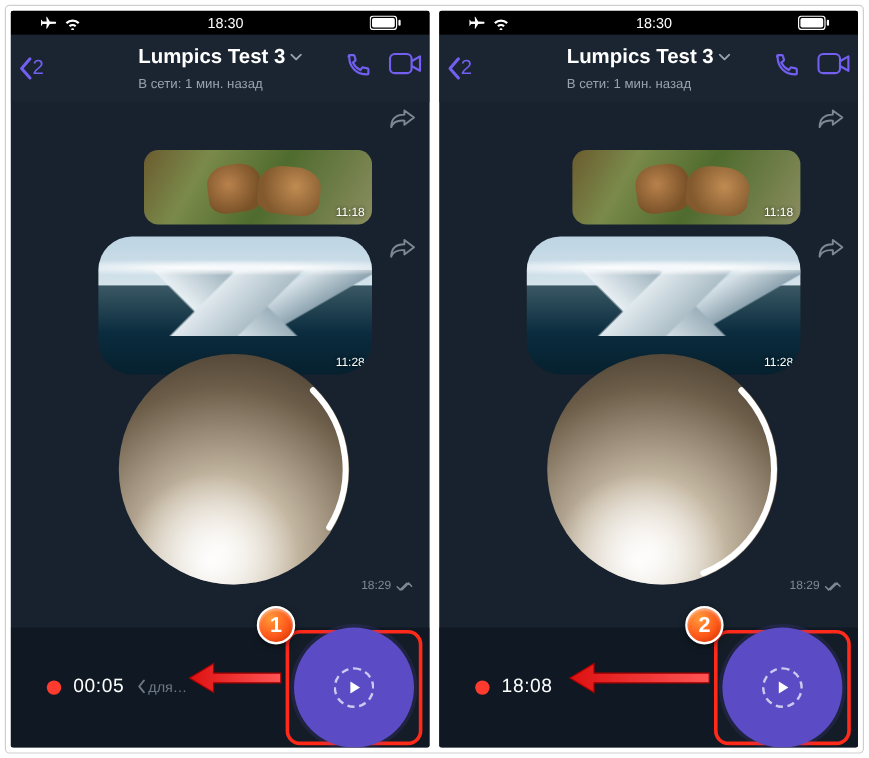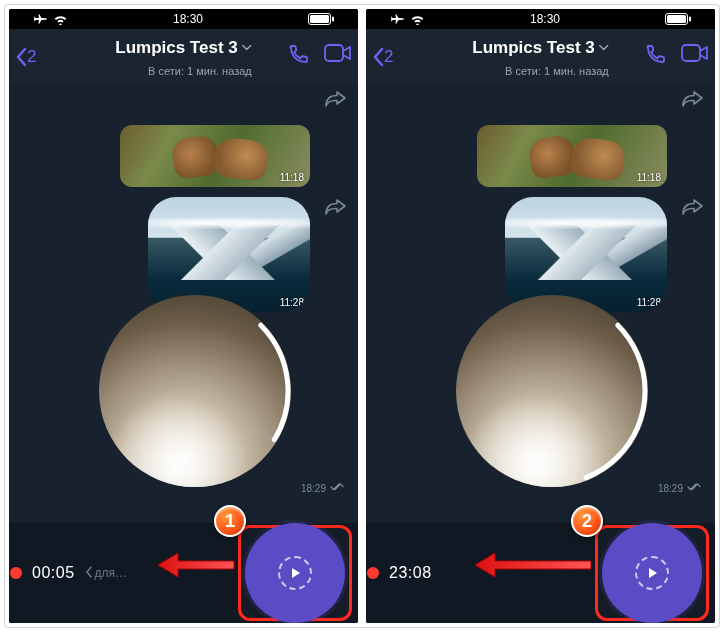--- a/index.html
+++ b/index.html
@@ -46,21 +46,21 @@
     position: relative;
   }
   .back {
     color: #7360f2;
     display: flex; align-items: center; gap: 0px;
     font-size: 17px;
   }
   .hcenter {
     position: absolute; left: 50%; top: 50%;
     transform: translate(-50%, -50%);
-    text-align: right;
+    text-align: left;
     white-space: nowrap;
   }
   .hcenter .title {
     font-size: 17px; font-weight: 600; color: #fff;
     display: inline-flex; align-items: center; gap: 4px;
   }
   .hcenter .sub { font-size: 11px; color: #9aa2ae; margin-top: 7px; }
   .hicons {
     margin-left: auto;
     display: flex; gap: 14px; color: #7360f2;
@@ -92,21 +92,21 @@
   .img1 { top: 0; width: 190px; height: 62px;
     background: linear-gradient(120deg, #6b5b2f 0%, #7a8a4a 25%, #4f6b2e 55%, #8a8d5f 100%);
   }
   .img1::before { content:""; position:absolute; left:28%; top:20%; width:45px; height:40px;
     background: radial-gradient(circle at 40% 40%, #b8814c 0%, #7a5228 70%); border-radius: 40% 40% 30% 30%; transform: rotate(-8deg);}
   .img1::after { content:""; position:absolute; left:50%; top:22%; width:52px; height:40px;
     background: radial-gradient(circle at 60% 40%, #c08b52 0%, #835a2e 70%); border-radius: 40% 40% 30% 30%; transform: rotate(6deg);}
   .share1 { top: 4px; }
 
   
-  .img2 { top: 72px; width: 162px; height: 115px;
+  .img2 { top: 72px; width: 228px; height: 115px;
     background:
       linear-gradient(to bottom, rgba(9,44,63,1) 80%, rgba(9,44,63,1) 100%),
       none;
     background:
       linear-gradient(to bottom, #bdd4e3 0%, #d4e3eb 35%, #3a5864 36%, #0a2c3e 70%, #06202e 100%);
     border-radius: 28px;
   }
   .img2::before{
     content:""; position:absolute; left:0; right:0; top:28px; height:55px;
     background:
@@ -134,30 +134,30 @@
   .vcirc::before{
     content:""; position:absolute; inset:0; border-radius:50%;
     background: radial-gradient(circle at 40% 90%, rgba(255,255,255,.95) 0%, rgba(255,255,255,0) 35%);
   }
   .arc {
     position: absolute; inset: 0;
   }
   .meta {
     position: absolute; right: 14px;
     color: #7c8896; font-size: 10px;
-    display: flex; align-items: flex-start; gap: 4px;
+    display: flex; align-items: center; gap: 4px;
   }
   .meta svg { display:block; }
 
   
   .footer {
     height: 100px;
     background: #101923;
     display: flex; align-items: center;
-    padding: 0 1px;
+    padding: 0 30px;
     position: relative;
   }
   .recdot {
     width: 12px; height: 12px; border-radius: 50%; background: #ff3b30;
     margin-right: 10px;
   }
   .rectime { color: #fff; font-size: 16px; letter-spacing: .5px; }
   .hint { color: #6e7986; font-size: 12px; margin-left: 10px; display:flex; align-items:flex-start; gap:2px;}
   .recbtnwrap {
     position: absolute; right: 6px; bottom: 2px;
@@ -390,21 +390,21 @@
       <div class="meta" style="top:398px">
         <span>18:29</span>
         <svg width="14" height="8" viewBox="0 0 14 8">
             <path d="M1 4l2.5 2.5L9 1M5 6.5 10.5 1 13 3.5" stroke="#7c8896" stroke-width="1.3" fill="none" stroke-linecap="round"></path>
           </svg>
       </div>
     </div>
 
     <div class="footer">
       <span class="recdot"></span>
-      <span class="rectime">23:08</span>
+      <span class="rectime">18:08</span>
       <div class="recbtnwrap">
         <div class="recbtn">
           <div class="inner">
             <svg width="12" height="12" viewBox="0 0 12 12">
                 <path d="M3 1v10l8-5z" fill="#fff"></path>
               </svg>
           </div>
         </div>
       </div>
     </div>

